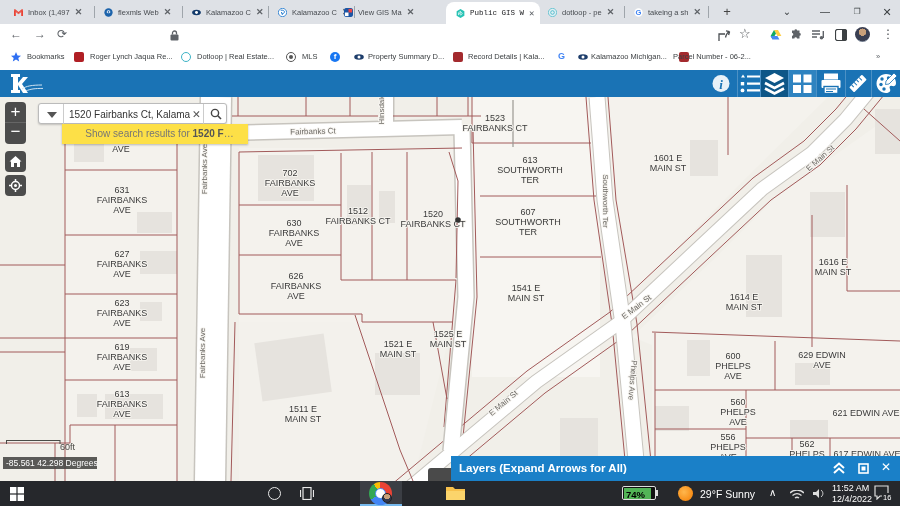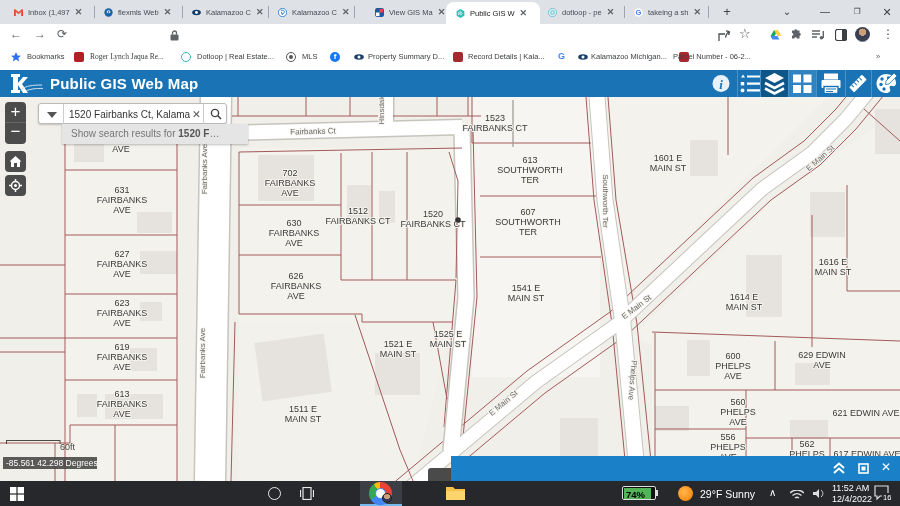--- a/index.html
+++ b/index.html
@@ -27,21 +27,21 @@
 
 #hdr { position:absolute; left:0; top:70px; width:900px; height:27px; background:#1a73b5; }
 #hdr .title { position:absolute; left:50px; top:5px; color:#fff; font-size:15px; font-weight:bold; letter-spacing:0.2px;}
 .hsep { position:absolute; top:0; width:1px; height:27px; background:rgba(255,255,255,0.22); }
 .hicon { position:absolute; top:0; height:27px; }
 
 #map { position:absolute; left:0; top:97px; width:900px; height:384px; }
 
 .zbtn { position:absolute; background:#4c4c4c; color:#fff; border-radius:4px; text-align:center; }
 #srch { position:absolute; left:38px; top:103px; width:189px; height:21px; background:#fff; border:1px solid #bbb; border-radius:3px; box-shadow:0 1px 2px rgba(0,0,0,0.2); }
-#sugg { position:absolute; left:62px; top:124px; width:186px; height:20px; background:#e5e5e5; box-shadow:0 1px 2px rgba(0,0,0,0.25); font-size:10px; color:#767676; line-height:20px; padding-left:9px;}
+#sugg { position:absolute; left:62px; top:124px; width:186px; height:20px; background:#fde047; box-shadow:0 1px 2px rgba(0,0,0,0.25); font-size:10px; color:#767676; line-height:20px; padding-left:9px;text-align:center;}
 #coords { position:absolute; left:3px; top:457px; width:94px; height:12px; background:rgba(68,68,66,0.88); color:#fff; font-size:8.5px; line-height:12px; padding-left:3px; white-space:nowrap; overflow:hidden; }
 #scalebar { position:absolute; left:6px; top:439px; width:80px; height:12px; font-size:9px; color:#4a4a45;}
 #esriattr { position:absolute; left:428px; top:468px; width:26px; height:13px; background:#4a4a4a; border-radius:3px 3px 0 0;}
 
 #lbar { position:absolute; left:451px; top:456px; width:449px; height:25px; background:#1a80c8; color:#fff; }
 #lbar .t { position:absolute; left:8px; top:6px; font-size:11.5px; font-weight:bold; }
 
 #tbar { position:absolute; left:0; top:481px; width:900px; height:25px; background:#26282c; }
 #tsearch { position:absolute; left:32px; top:0px; width:220px; height:25px; background:#f4f4f2; border:1px solid #888; display:flex; align-items:center;}
 #tsearch .ph { color:#3b3b3b; font-size:10.5px; margin-left:6px;}
@@ -83,31 +83,31 @@
     <div class="tsep" style="left:268px;"></div>
     <div class="tab" style="left:278px;width:72px;">
       <svg class="fav" viewBox="0 0 10 10">
           <circle cx="5" cy="5" r="4.6" fill="#fff" stroke="#2b7fd0"></circle>
           <path d="M3 2.5 C6.5 2 8 4 6.8 5.4 C5.7 6.7 3.6 6 3.8 4.6 L5 7.8" stroke="#2b7fd0" fill="none" stroke-width="1.1"></path>
         </svg>
       <span class="ttl">Kalamazoo C</span>
         <span class="x">✕</span>
     </div>
     <div class="tsep" style="left:354px;"></div>
-    <div class="tab" style="left:375px;width:74px;">
+    <div class="tab" style="left:344px;width:74px;">
       <svg class="fav" viewBox="0 0 10 10">
           <rect width="10" height="10" rx="1.5" fill="#1c56a4"></rect>
           <rect x="5" y="1" width="4" height="4" fill="#e44"></rect>
           <rect x="1" y="5" width="4" height="4" fill="#fff"></rect>
         </svg>
       <span class="ttl">View GIS Ma</span>
         <span class="x">✕</span>
     </div>
     <div id="activetab">
-      <div class="tab" style="left:10px;width:80px;top:-1px;">
+      <div class="tab" style="left:10px;width:80px;top:-1px;font-family:Liberation Mono, monospace;">
         <svg class="fav" viewBox="0 0 10 10">
             <path d="M5 0 L9.3 2.5 V7.5 L5 10 L0.7 7.5 V2.5 Z" fill="#28c3b5"></path>
             <path d="M3 6.8 C2.2 5 3.2 2.8 5.4 2.6 M4.2 5.6 C4 4.4 4.8 3.8 5.8 3.9 C6.8 4 7.2 5.2 6.4 6 C5.2 7.2 3.8 6 4.6 4.9" stroke="#fff" stroke-width="0.9" fill="none"></path>
           </svg>
         <span class="ttl" style="color:#202124;">Public GIS W</span>
           <span class="x">✕</span>
       </div>
     </div>
     <div class="tab" style="left:548px;width:72px;">
       <svg class="fav" viewBox="0 0 10 10">
@@ -166,21 +166,21 @@
     <div style="position:absolute;left:855px;top:3px;width:15px;height:15px;border-radius:50%;background:radial-gradient(circle at 50% 35%,#c9a07a 0 30%,#3a3f52 31% 70%,#707b8c 71%);"></div>
     <div class="aicon" style="left:882px;font-size:12px;top:3px;color:#4a4e52;">⋮</div>
   </div>
 
   <div id="bbar">
     <svg class="bi" style="left:11px;" viewBox="0 0 10 10">
         <path d="M5 0 L6.5 3.4 L10 3.7 L7.3 6 L8.2 9.6 L5 7.6 L1.8 9.6 L2.7 6 L0 3.7 L3.5 3.4 Z" fill="#2e6ff2"></path>
       </svg>
     <div class="bk" style="left:27px;">Bookmarks</div>
     <div class="bi" style="left:74px;background:#b01f24;"></div>
-    <div class="bk" style="left:90px;font-family:Liberation Serif, serif;">Roger Lynch Jaqua Re...</div>
+    <div class="bk" style="left:90px;">Roger Lynch Jaqua Re...</div>
     <div class="bi" style="left:181px;border-radius:50%;background:#fff;border:1.5px solid #3db3c6;"></div>
     <div class="bk" style="left:197px;">Dotloop | Real Estate...</div>
     <svg class="bi" style="left:286px;" viewBox="0 0 10 10">
         <circle cx="5" cy="5" r="4.5" fill="none" stroke="#555" stroke-width="1"></circle>
         <circle cx="5" cy="5" r="2" fill="#555"></circle>
       </svg>
     <div class="bk" style="left:302px;">MLS</div>
     <div class="bi" style="left:330px;border-radius:50%;background:#1877f2;color:#fff;font-size:8px;text-align:center;line-height:10px;font-weight:bold;">f</div>
     <svg class="bi" style="left:354px;" viewBox="0 0 10 10">
         <ellipse cx="5" cy="5" rx="4.8" ry="2.8" fill="#1d3d6b"></ellipse>
@@ -198,21 +198,20 @@
     <div class="bi" style="left:679px;background:#a32a2e;"></div>
     <div class="bk" style="left:673px;">Parcel Number - 06-2...</div>
     <div class="bk" style="left:876px;color:#5f6368;">»</div>
   </div>
 
   <div id="hdr">
     <svg style="position:absolute;left:10px;top:3px;" width="34" height="21" viewBox="0 0 34 21">
       <path d="M1 1 h9 v3 h-2 v6 l5-6 h5 l-6 7 6 9 h-5 l-5-8 v5 h2 v3 H1 v-3 h2 V4 H1 Z" fill="#fff"></path>
       <path d="M12 16 c4-3 10-4 20-4 M16 18 c4-2 9-2.6 17-2.6" stroke="#cfe3f2" stroke-width="1" fill="none"></path>
     </svg>
-    <div class="title">Public GIS Web Map</div>
     <div class="hsep" style="left:737px;"></div>
     <div class="hsep" style="left:760px;"></div>
     <div class="hsep" style="left:788px;"></div>
     <div class="hsep" style="left:816px;"></div>
     <div class="hsep" style="left:845px;"></div>
     <div class="hsep" style="left:871px;"></div>
     <svg class="hicon" style="left:710px;" width="22" height="27" viewBox="0 0 22 27">
         <circle cx="11" cy="13.5" r="8.5" fill="#e8f1f8"></circle>
         <text x="11" y="18.5" text-anchor="middle" font-size="13" font-weight="bold" font-family="Liberation Serif" fill="#1a73b5" font-style="italic">i</text>
       </svg>
@@ -435,20 +434,21 @@
   <div id="scalebar">
     <svg width="80" height="13">
         <path d="M0.5 1 V5 M0.5 1.5 H54 M54 1 V5" stroke="#4a4a45" fill="none"></path>
         <text x="54" y="11" font-size="9" fill="#4a4a45" font-family="Liberation Sans">60ft</text>
       </svg>
   </div>
   <div id="coords">-85.561 42.298 Degrees</div>
   <div id="esriattr"></div>
 
   <div id="lbar">
+    <span class="t" style="left:8px;">Layers (Expand Arrows for All)</span>
     <svg style="position:absolute;left:381px;top:6px;" width="14" height="13" viewBox="0 0 14 13">
         <path d="M2 6 L7 1.5 L12 6 M2 11 L7 6.5 L12 11" stroke="#fff" stroke-width="2" fill="none"></path>
       </svg>
     <svg style="position:absolute;left:407px;top:7px;" width="11" height="11" viewBox="0 0 11 11">
         <rect x="1" y="1" width="9" height="9" fill="none" stroke="#fff" stroke-width="1.6"></rect>
         <rect x="3.5" y="3.5" width="4" height="4" fill="#fff"></rect>
       </svg>
     <div style="position:absolute;left:430px;top:4px;font-size:12px;">✕</div>
   </div>
 

